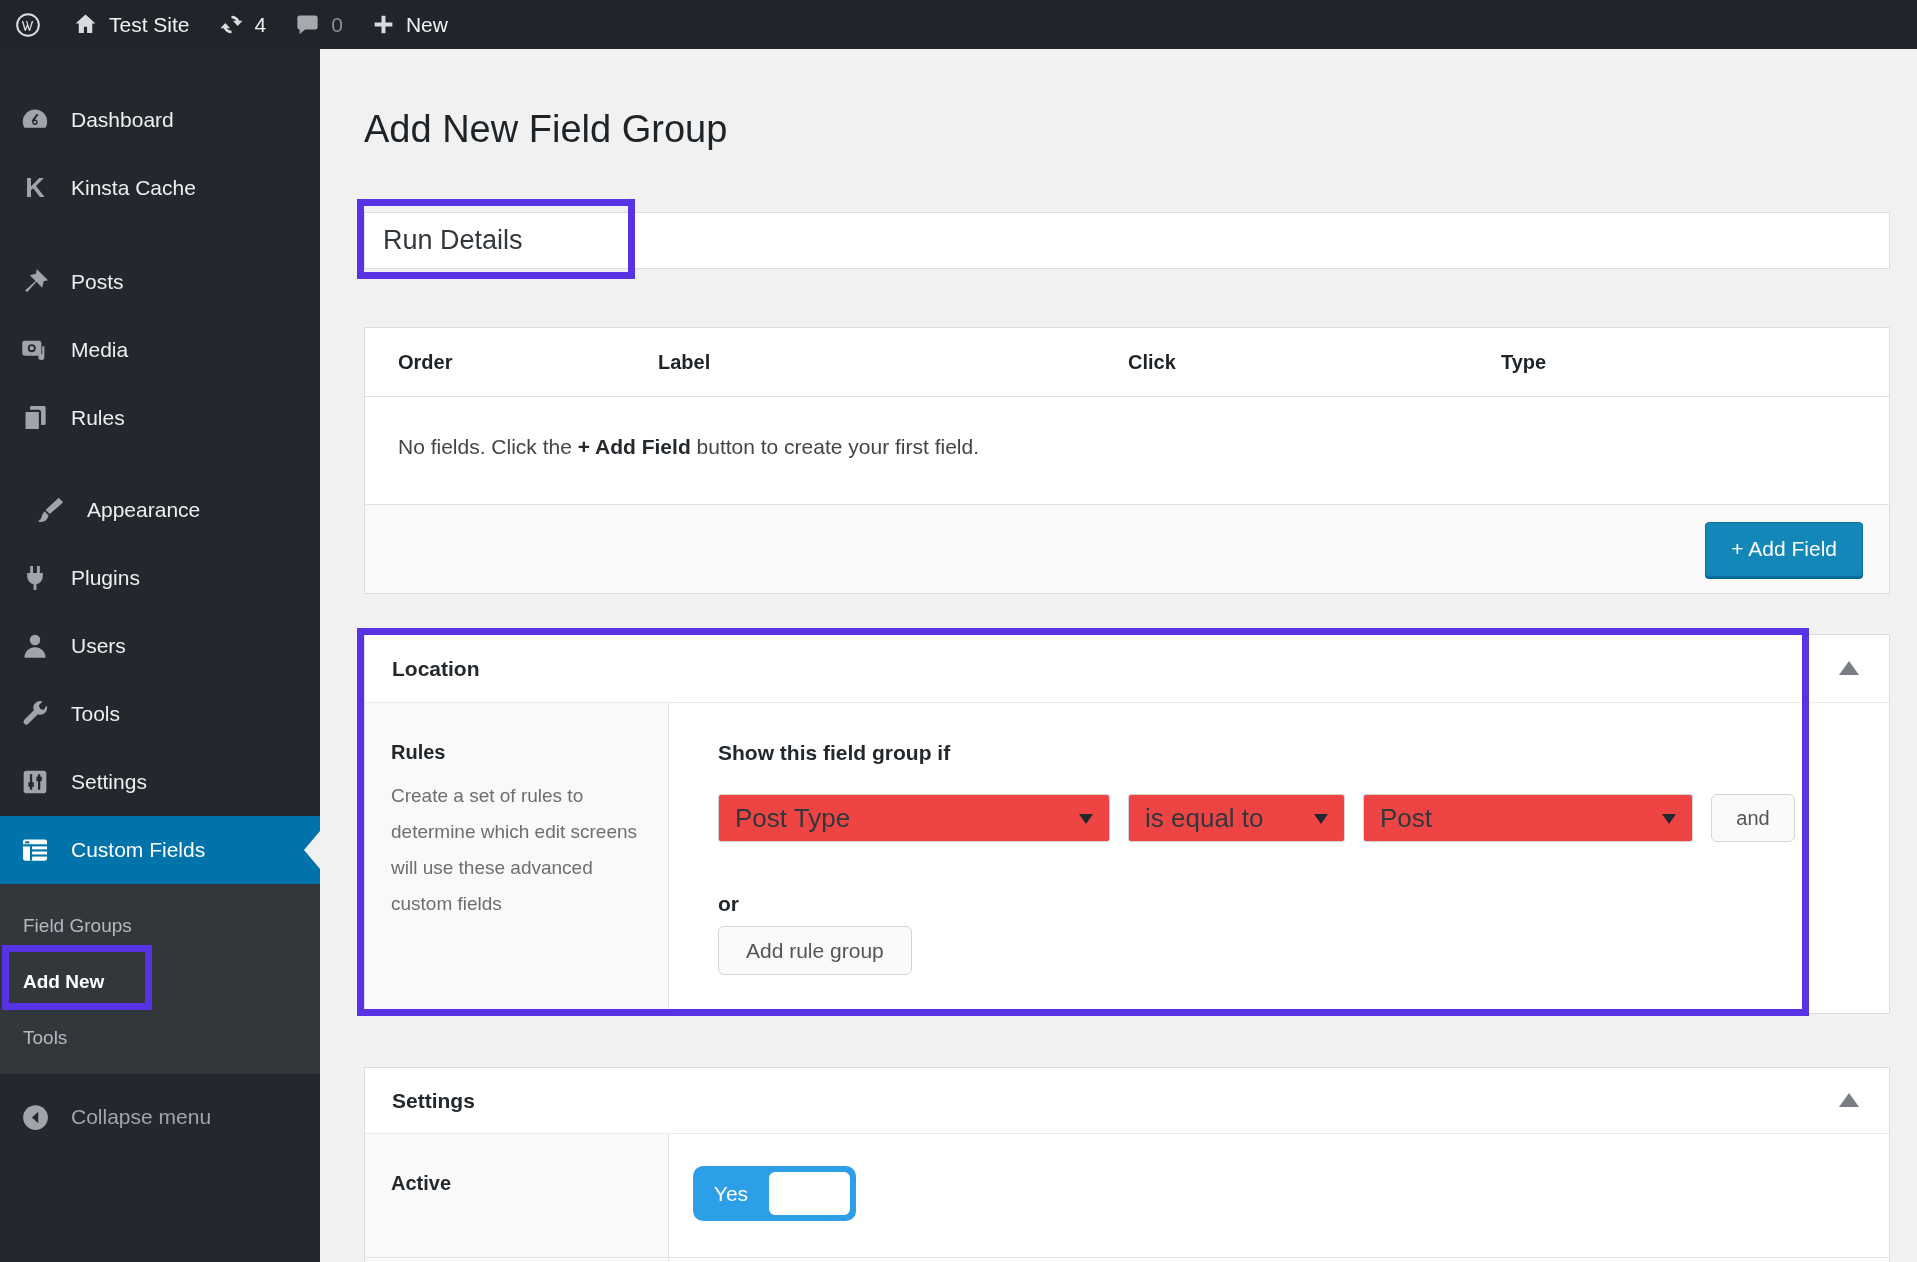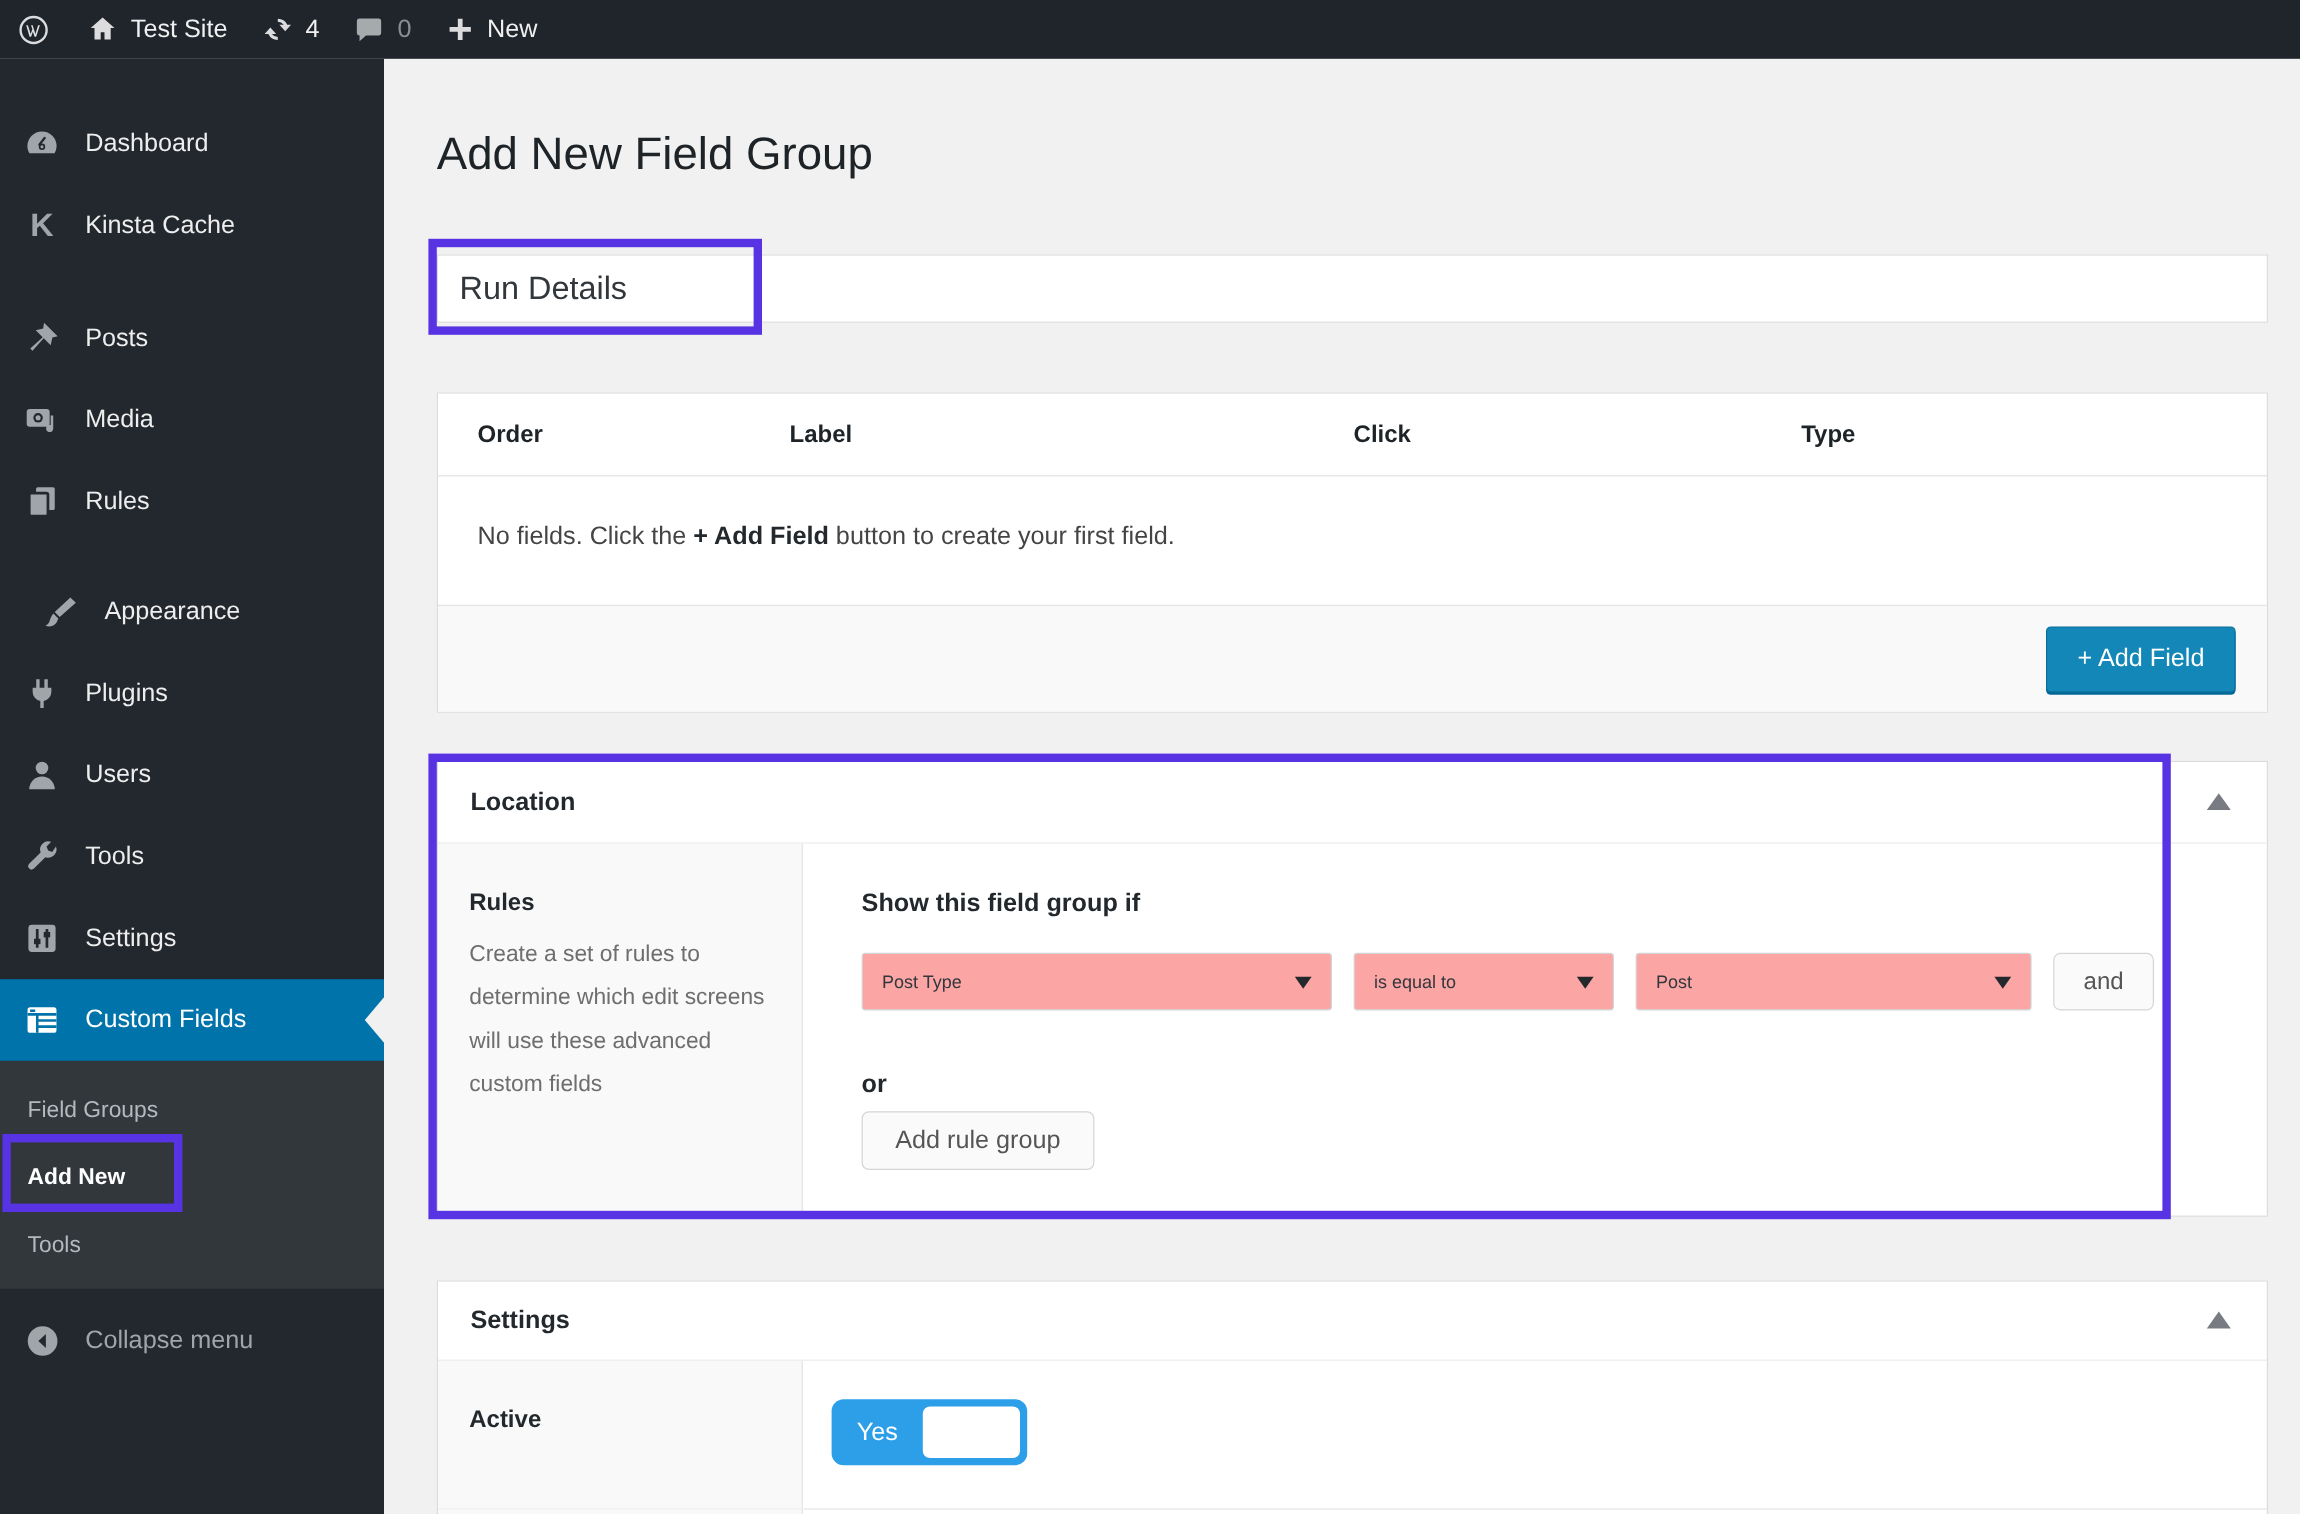--- a/index.html
+++ b/index.html
@@ -61,21 +61,21 @@
   .mb-body { display:flex; }
   .mb-left { width:304px; flex:0 0 304px; background:#f9f9f9; border-right:1px solid #e3e3e3; padding:38px 26px; }
   .mb-left .lbl { font-weight:700; font-size:20px; color:#23282d; }
   .mb-left .desc { margin-top:14px; font-size:19px; color:#6e6e6e; line-height:36px; }
   .mb-right { flex:1; padding:38px 0 0 26px; }
 
   .location-box { margin-top:40px; }
   .location-box .mb-body { min-height:310px;gap:23px; }
   .grp-label { font-weight:700; font-size:21px; color:#23282d; }
   .rule-row { display:flex; margin-top:29px; gap:18px; }
-  .acf-select { position:relative; height:48px; background:#fca5a5; border:1px solid #d4d4d4; border-radius:3px; display:flex; align-items:center; padding:0 40px 0 16px; font-size:15px; color:#32373c; cursor:pointer; }
+  .acf-select { position:relative; height:48px; background:#ef4444; border:1px solid #d4d4d4; border-radius:3px; display:flex; align-items:center; padding:0 40px 0 16px; font-size:26px; color:#32373c; cursor:pointer; }
   .acf-select::after { content:""; position:absolute; right:16px; top:50%; margin-top:-4px; border-left:7px solid transparent; border-right:7px solid transparent; border-top:10px solid #23282d; }
   .sel-param { width:392px; }
   .sel-op { width:217px; }
   .sel-val { width:330px; }
   .btn-secondary { background:#fafafa; border:1px solid #d5d5d5; border-radius:6px; color:#555; font-size:20px; font-family:"Liberation Sans",sans-serif; cursor:pointer; }
   .btn-and { width:84px; height:48px; }
   .or-label { margin-top:50px; font-weight:700; font-size:21px; color:#23282d; }
   .btn-addrule { margin-top:10px; height:49px; padding:0 27px; font-size:21px; }
 
   .settings-box { margin-top:53px; }

